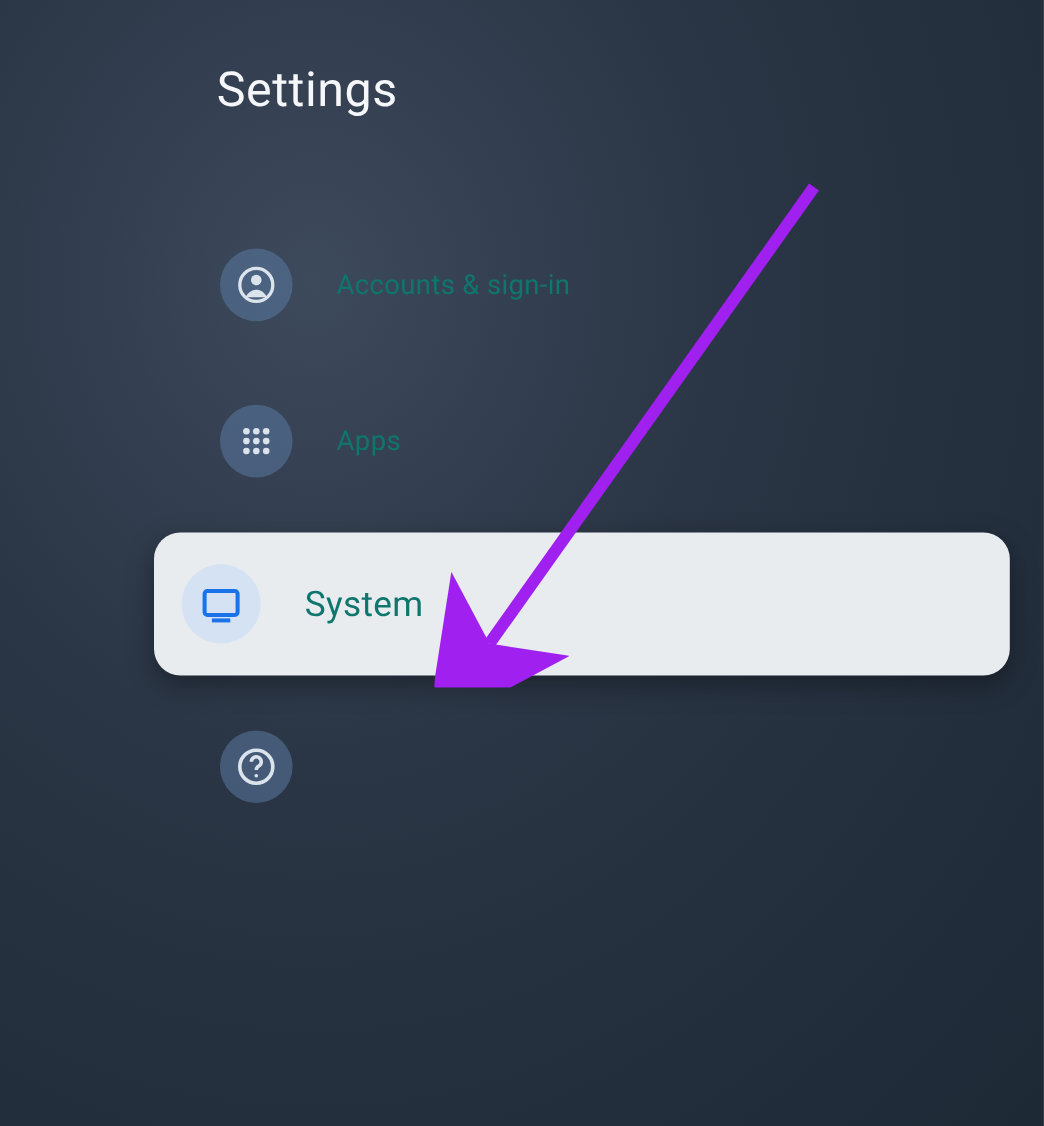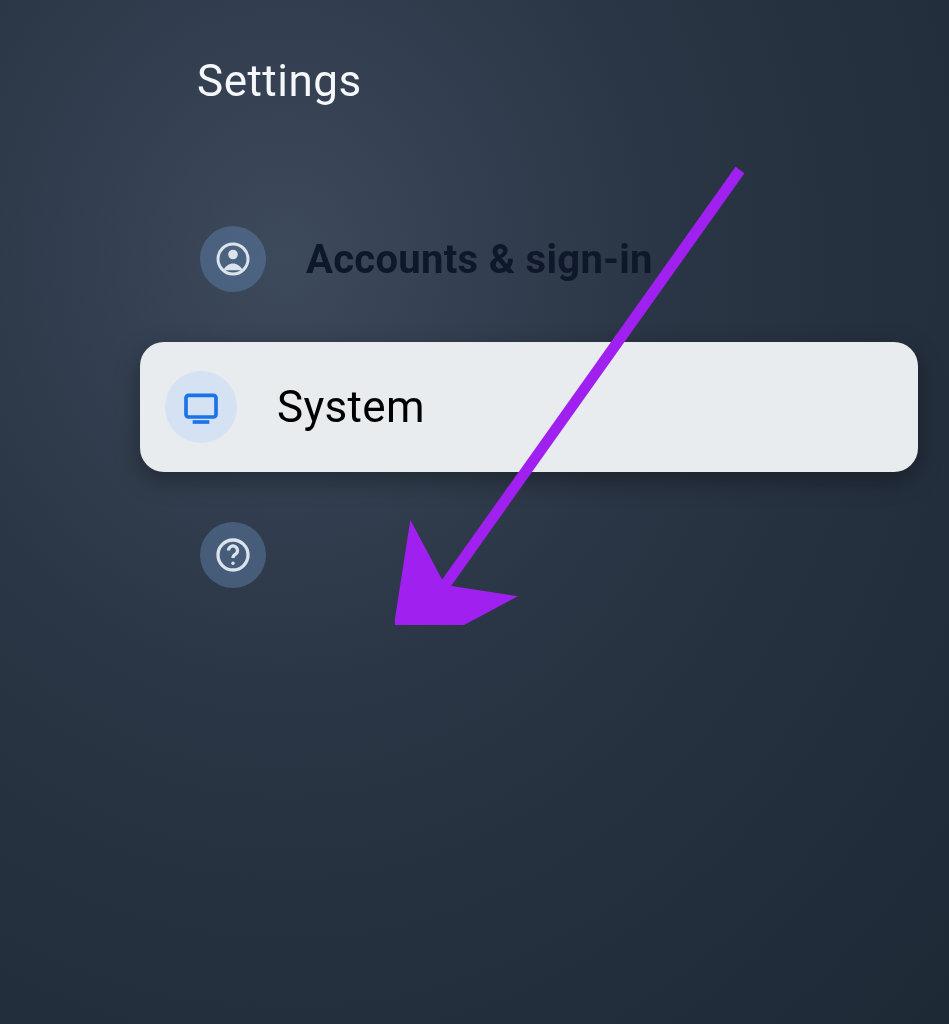--- a/index.html
+++ b/index.html
@@ -54,28 +54,28 @@
       align-items: center;
       justify-content: center;
       flex-shrink: 0;
     }
     .menu-item.selected .icon-circle {
       background: #d4e2f4;
       width: 72px;
       height: 72px;
     }
     .menu-label {
-      color: #0f172a;
-      font-size: 40px;
-      font-weight: 700;
+      color: #0f766e;
+      font-size: 25px;
+      font-weight: 400;
       letter-spacing: 0.3px;
     }
     .menu-item.selected .menu-label {
-      color: #000000;
-      font-size: 44px;
+      color: #0f766e;
+      font-size: 32px;
       font-weight: 400;
     }
     .icon-circle svg { width: 36px; height: 36px; }
     .menu-item.selected .icon-circle svg { width: 40px; height: 40px; }
     .annotation-arrow {
       position: absolute;
       top: 155px;
       left: 395px;
       pointer-events: none;
     }
@@ -92,20 +92,36 @@
       <svg viewBox="0 0 24 24" fill="none" stroke="#dbe3ec" stroke-width="2">
         <circle cx="12" cy="12" r="10"></circle>
         <circle cx="12" cy="9" r="3.2" fill="#dbe3ec" stroke="none"></circle>
         <path d="M5.5 19.5c1.5-3 4-4.5 6.5-4.5s5 1.5 6.5 4.5" stroke="none" fill="#dbe3ec"></path>
       </svg>
     </div>
     <span class="menu-label">Accounts &amp; sign-in</span>
   </div>
 
 
+  <div class="menu-item">
+    <div class="icon-circle">
+      <svg viewBox="0 0 24 24" fill="#dbe3ec">
+        <circle cx="6" cy="6" r="2"></circle>
+          <circle cx="12" cy="6" r="2"></circle>
+          <circle cx="18" cy="6" r="2"></circle>
+        <circle cx="6" cy="12" r="2"></circle>
+          <circle cx="12" cy="12" r="2"></circle>
+          <circle cx="18" cy="12" r="2"></circle>
+        <circle cx="6" cy="18" r="2"></circle>
+          <circle cx="12" cy="18" r="2"></circle>
+          <circle cx="18" cy="18" r="2"></circle>
+      </svg>
+    </div>
+    <span class="menu-label">Apps</span>
+  </div>
 
   <div class="menu-item selected">
     <div class="icon-circle">
       <svg viewBox="0 0 24 24" fill="none" stroke="#1a73e8" stroke-width="2.2">
         <rect x="3" y="5" width="18" height="13" rx="1.5"></rect>
         <line x1="7" y1="21" x2="17" y2="21"></line>
       </svg>
     </div>
     <span class="menu-label">System</span>
   </div>

